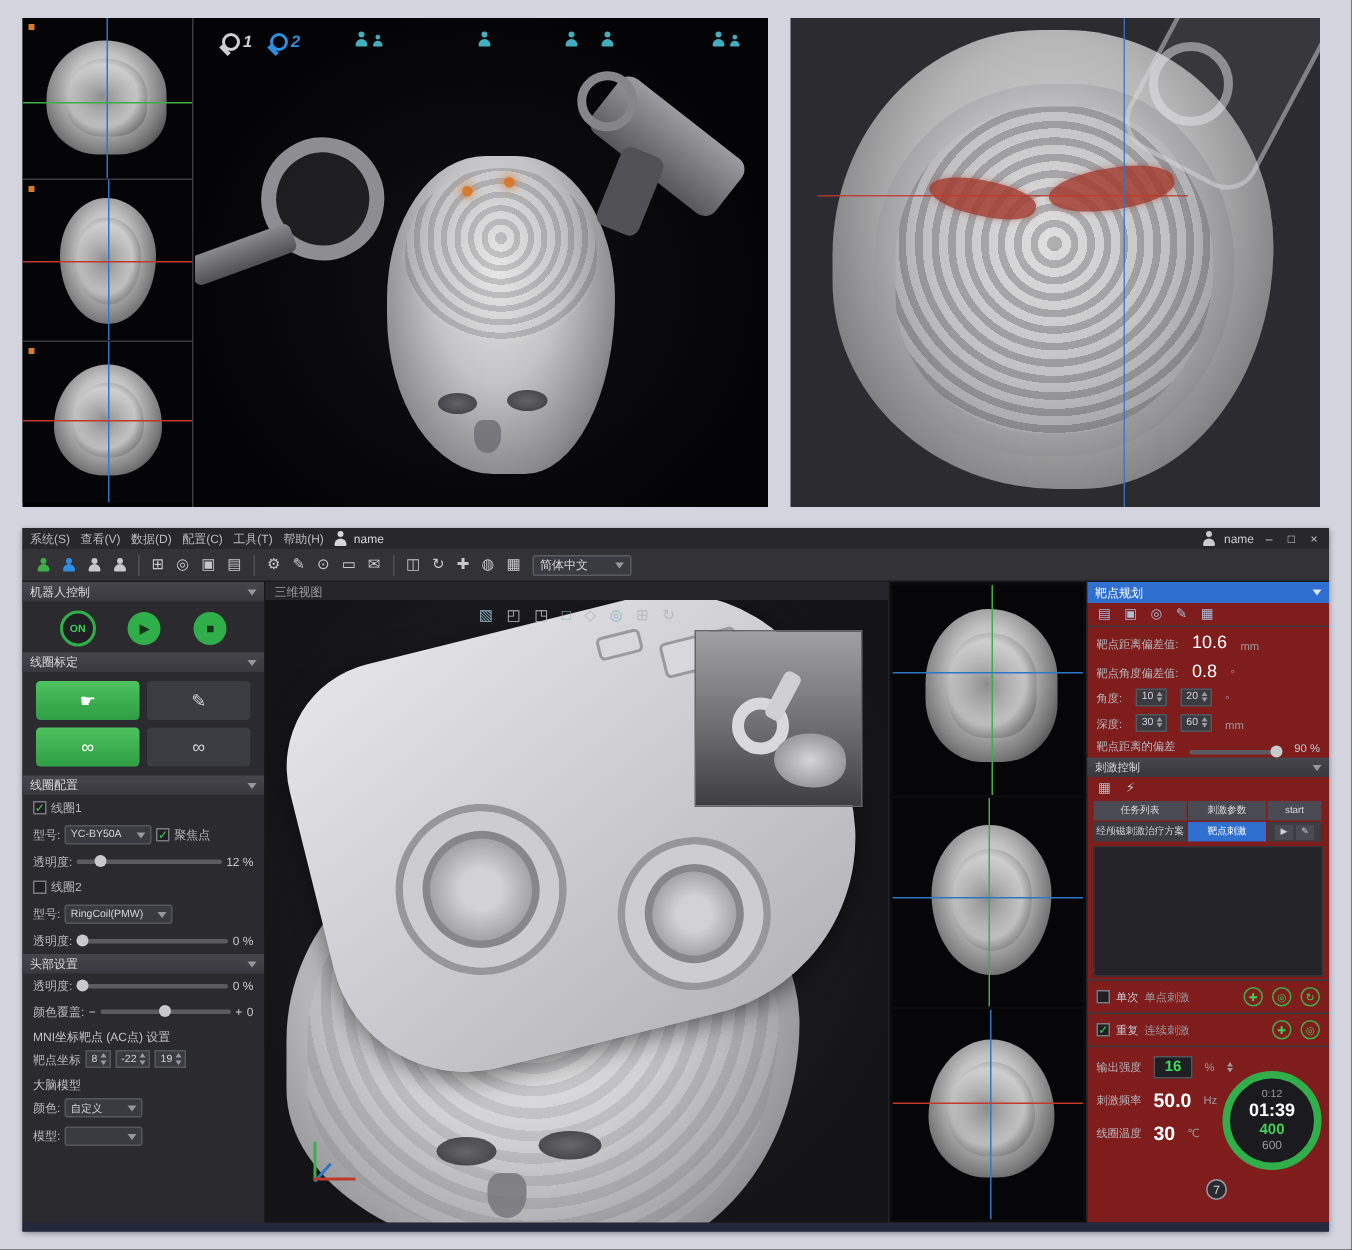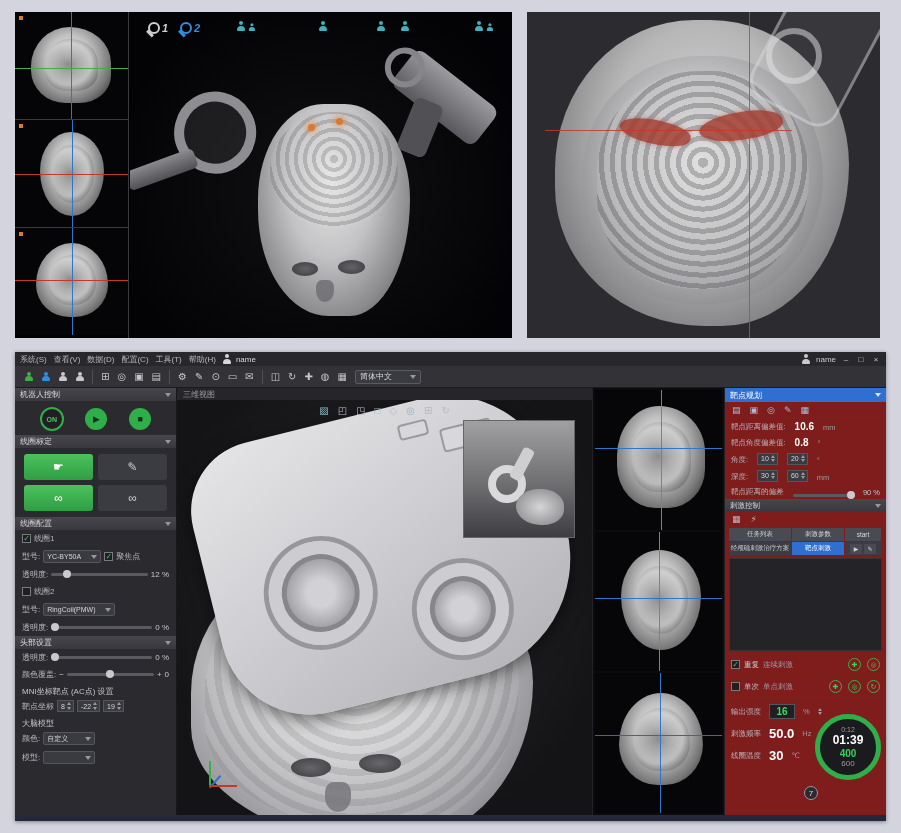--- a/index.html
+++ b/index.html
@@ -135,21 +135,21 @@
   .s-sag{left:22px;top:16px;width:88px;height:102px;border-radius:55% 60% 48% 50%/56% 52% 44% 48%}
   .s-axi{left:26px;top:18px;width:80px;height:100px;border-radius:48% 52% 50% 50%/46% 46% 54% 54%}
   .s-cor{left:24px;top:20px;width:84px;height:92px;border-radius:50% 50% 46% 46%/56% 56% 44% 44%}
 
   
   .rpanel{flex:1;background:#7f1d1d;font-size:7.5px;color:#c3c3c9;display:flex;flex-direction:column;min-width:0}
   .bluehdr{height:14px;background:#2e6fd0;display:flex;align-items:center;justify-content:space-between;padding:0 5px;color:#fff;font-size:8px;flex:none}
   .caret.light{border-top-color:#dbe6f7}
   .icnrow{height:16px;display:flex;align-items:center;gap:9px;padding:0 7px;color:#a9bdd8;font-size:9px;border-bottom:1px solid #3a3a40;flex:none}
   .prow{display:flex;align-items:flex-end;gap:9px;padding:2.5px 6px;flex:none}
-  .pval{color:#fff;font-size:10px;font-weight:bold}
+  .pval{color:#fff;font-size:12px;font-weight:normal}
   .punit{color:#9a9aa0}
   .spacer{flex:1}
   .stim-icons{height:14px;display:flex;align-items:center;gap:10px;padding:0 7px;color:#b9b9bf;font-size:9px;flex:none}
   .stable{margin:2px 4px 0;font-size:6.5px;flex:none}
   .strow{display:flex;height:13px;margin-bottom:1px}
   .sc1{width:62px}.sc2{width:52px}.sc3{flex:1}
   .sth{background:#4a4a52;color:#d9d9dd;display:flex;align-items:center;justify-content:center;margin-right:1px}
   .std{background:#3c3c43;color:#cfcfd4;display:flex;align-items:center;justify-content:center;margin-right:1px;overflow:hidden;white-space:nowrap}
   .std.hl{background:#2e6fd0;color:#fff}
   .mini{width:12px;height:10px;background:#4a4a52;color:#cfcfd4;font-size:6px;display:flex;align-items:center;justify-content:center;margin:0 1px}
@@ -542,36 +542,36 @@
             <div class="std sc1">经颅磁刺激治疗方案</div>
             <div class="std sc2 hl">靶点刺激</div>
             <div class="std sc3">
               <span class="mini">▶</span>
               <span class="mini">✎</span>
             </div>
           </div>
         </div>
         <div class="tasklist"></div>
         <div class="mode-row">
-          <span class="chk on"></span>
-          <span>重复</span>
-          <span class="tag">连续刺激</span>
-          <span class="spacer"></span>
-          <span class="cicn">✚</span>
-          <span class="cicn">◎</span>
-        </div>
-        <div class="mode-row">
           <span class="chk"></span>
           <span>单次</span>
           <span class="tag">单点刺激</span>
           <span class="spacer"></span>
           <span class="cicn">✚</span>
           <span class="cicn">◎</span>
           <span class="cicn">↻</span>
         </div>
+        <div class="mode-row">
+          <span class="chk on"></span>
+          <span>重复</span>
+          <span class="tag">连续刺激</span>
+          <span class="spacer"></span>
+          <span class="cicn">✚</span>
+          <span class="cicn">◎</span>
+        </div>
         <div class="bparams">
           <div class="bprow">
             <span class="lbl">输出强度</span>
             <span class="outbox">16</span>
             <span class="punit">%</span>
             <i class="sar"></i>
           </div>
           <div class="bprow">
             <span class="lbl">刺激频率</span>
             <span class="bigval">50.0</span>

